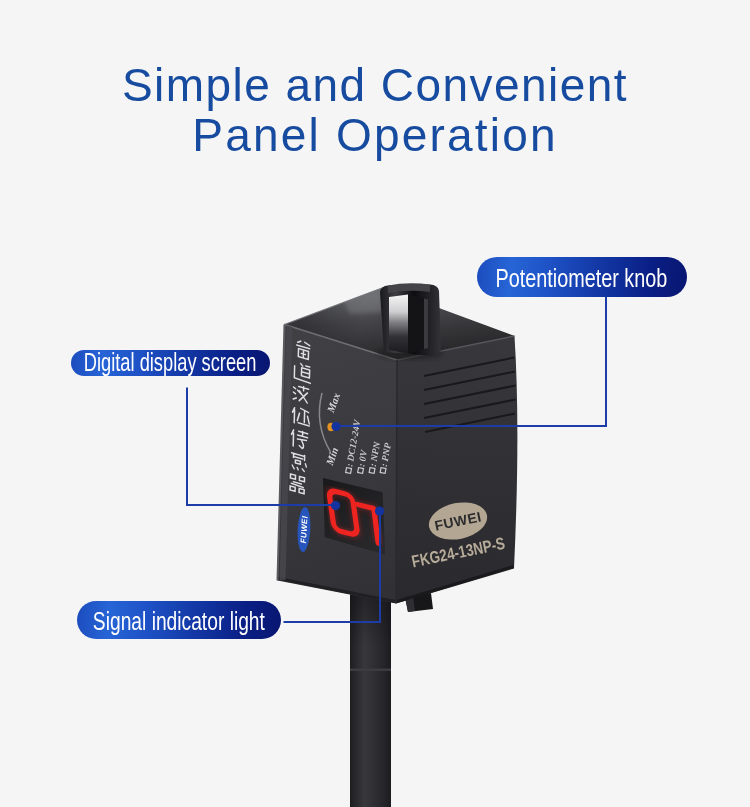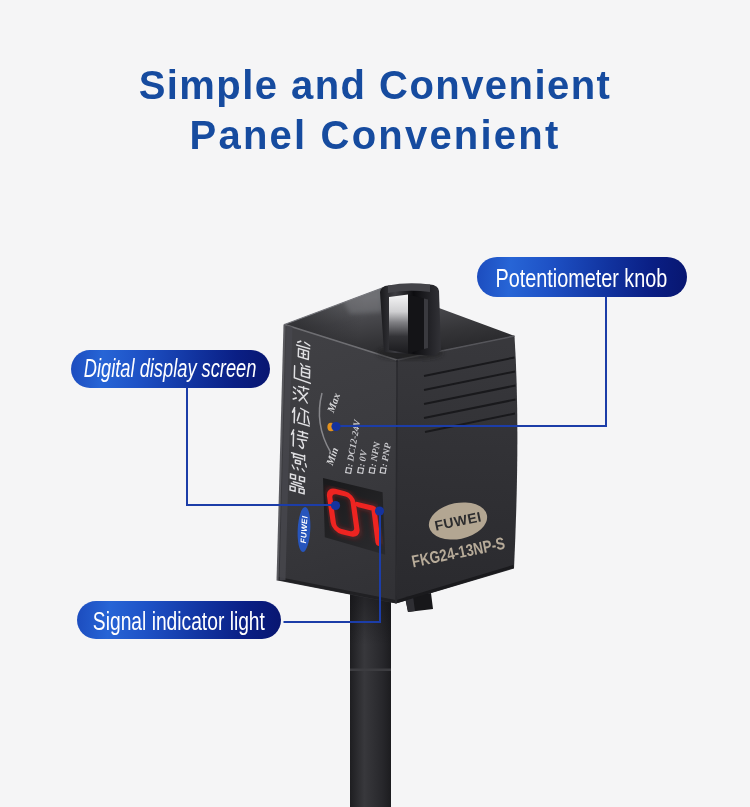--- a/index.html
+++ b/index.html
@@ -1,34 +1,34 @@
 <!DOCTYPE html>
 <html><head>
 <meta charset="utf-8">
 <style>
   html,body{margin:0;padding:0;}
   body{width:750px;height:807px;background:#f5f5f6;overflow:hidden;position:relative;
        font-family:"Liberation Sans", sans-serif;}
   .title{position:absolute;left:0;top:60px;width:750px;text-align:center;
-         color:#164b9f;font-weight:bold;font-size:40px;line-height:50px;letter-spacing:1.45px;}
+         color:#164b9f;font-weight:normal;font-size:46px;line-height:50px;letter-spacing:1.45px;}
   .pill{position:absolute;border-radius:20px;color:#fff;white-space:nowrap;
         font-size:25px;display:flex;justify-content:center;align-items:center;
         background:linear-gradient(94deg, #1c4cbe 0%, #2765d6 16%, #1e52c6 34%, #11339f 62%, #0a1f85 82%, #081670 100%);}
   .pill span{display:block;transform-origin:50% 50%;}
   .p1{left:476.5px;top:257px;width:210.5px;height:39.5px;align-items:center;}
   .p1 span{transform:scaleX(0.792) translateY(1.5px);}
-  .p2{left:71px;top:349.5px;width:198.5px;height:38px;font-style:italic;}
+  .p2{left:71px;top:349.5px;width:198.5px;height:26px;}
   .p2 span{transform:scaleX(0.731);}
   .p3{left:77px;top:600.5px;width:204px;height:38px;}
   .p3 span{transform:scaleX(0.769) translateY(1.5px);}
   svg{position:absolute;left:0;top:0;}
 </style>
 </head>
 <body>
-<div class="title">Simple and Convenient<br><span style="letter-spacing:2.2px">Panel Convenient</span></div>
+<div class="title">Simple and Convenient<br><span style="letter-spacing:2.2px">Panel Operation</span></div>
 <div class="pill p1">
     <span>Potentiometer knob</span>
   </div>
 <div class="pill p2">
     <span>Digital display screen</span>
   </div>
 <div class="pill p3">
     <span>Signal indicator light</span>
   </div>
 <svg width="750" height="807" viewBox="0 0 750 807">

